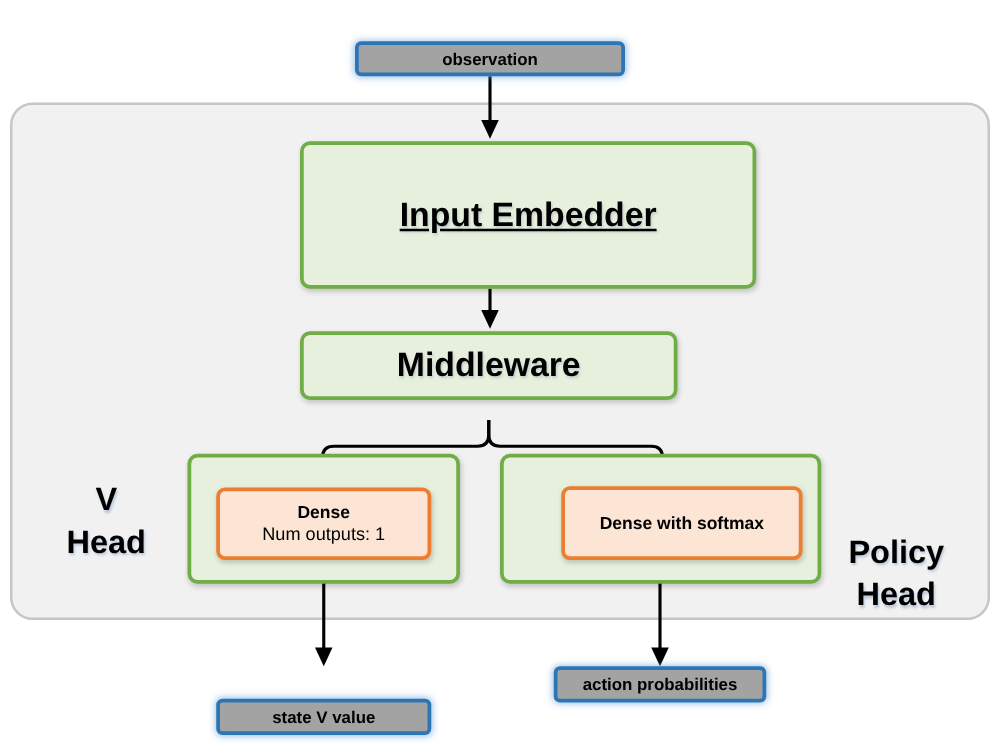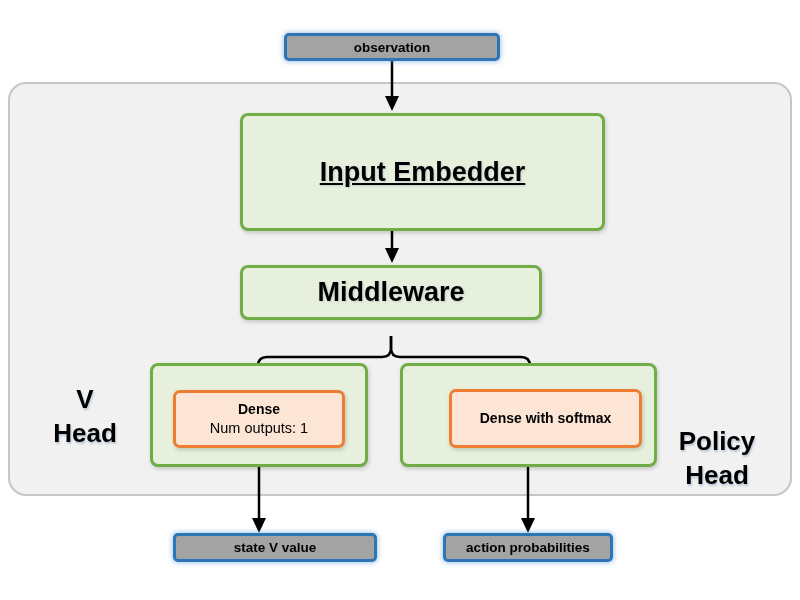--- a/index.html
+++ b/index.html
@@ -120,21 +120,21 @@
   <div class="head-label" style="left:30px; top:383px; width:110px;">
     <div>V</div>
     <div>Head</div>
   </div>
 
   <div class="head-label" style="left:658px; top:389px; width:118px;margin-top:36px;">
     <div>Policy</div>
     <div>Head</div>
   </div>
 
-  <div class="node io-node" style="left:173px; top:533px; width:204px; height:29px;">
+  <div class="node io-node" style="left:173px; top:559px; width:172px; height:29px;">
     <span>state V value</span>
   </div>
 
   <div class="node io-node" style="left:443px; top:533px; width:170px; height:29px;">
     <span>action probabilities</span>
   </div>
 
 </div>
 
 </body></html>

